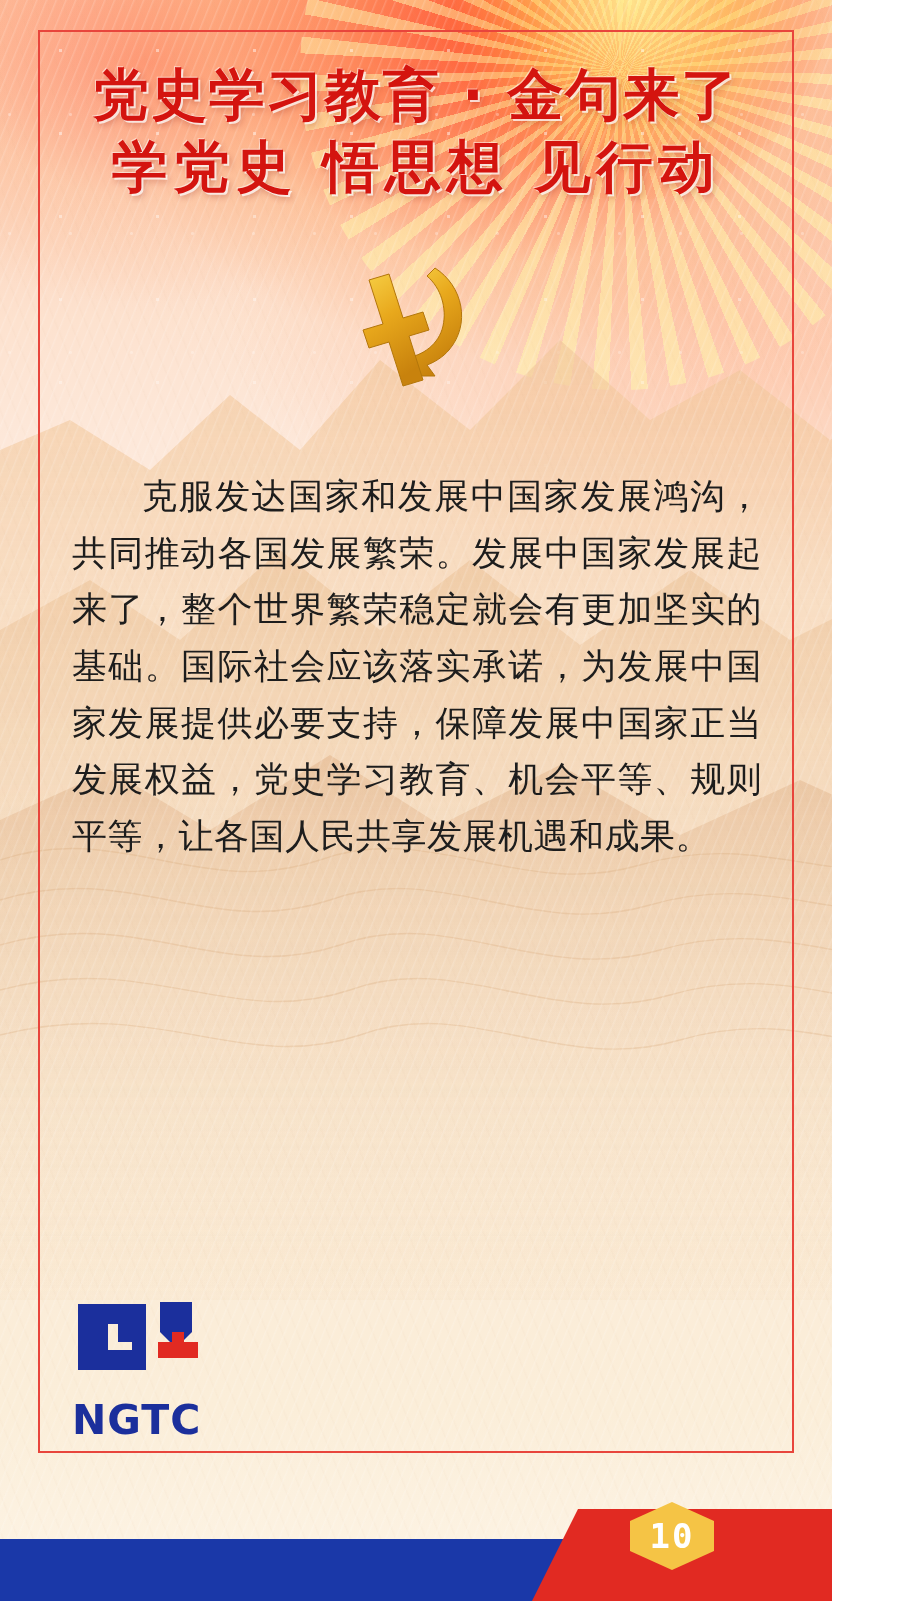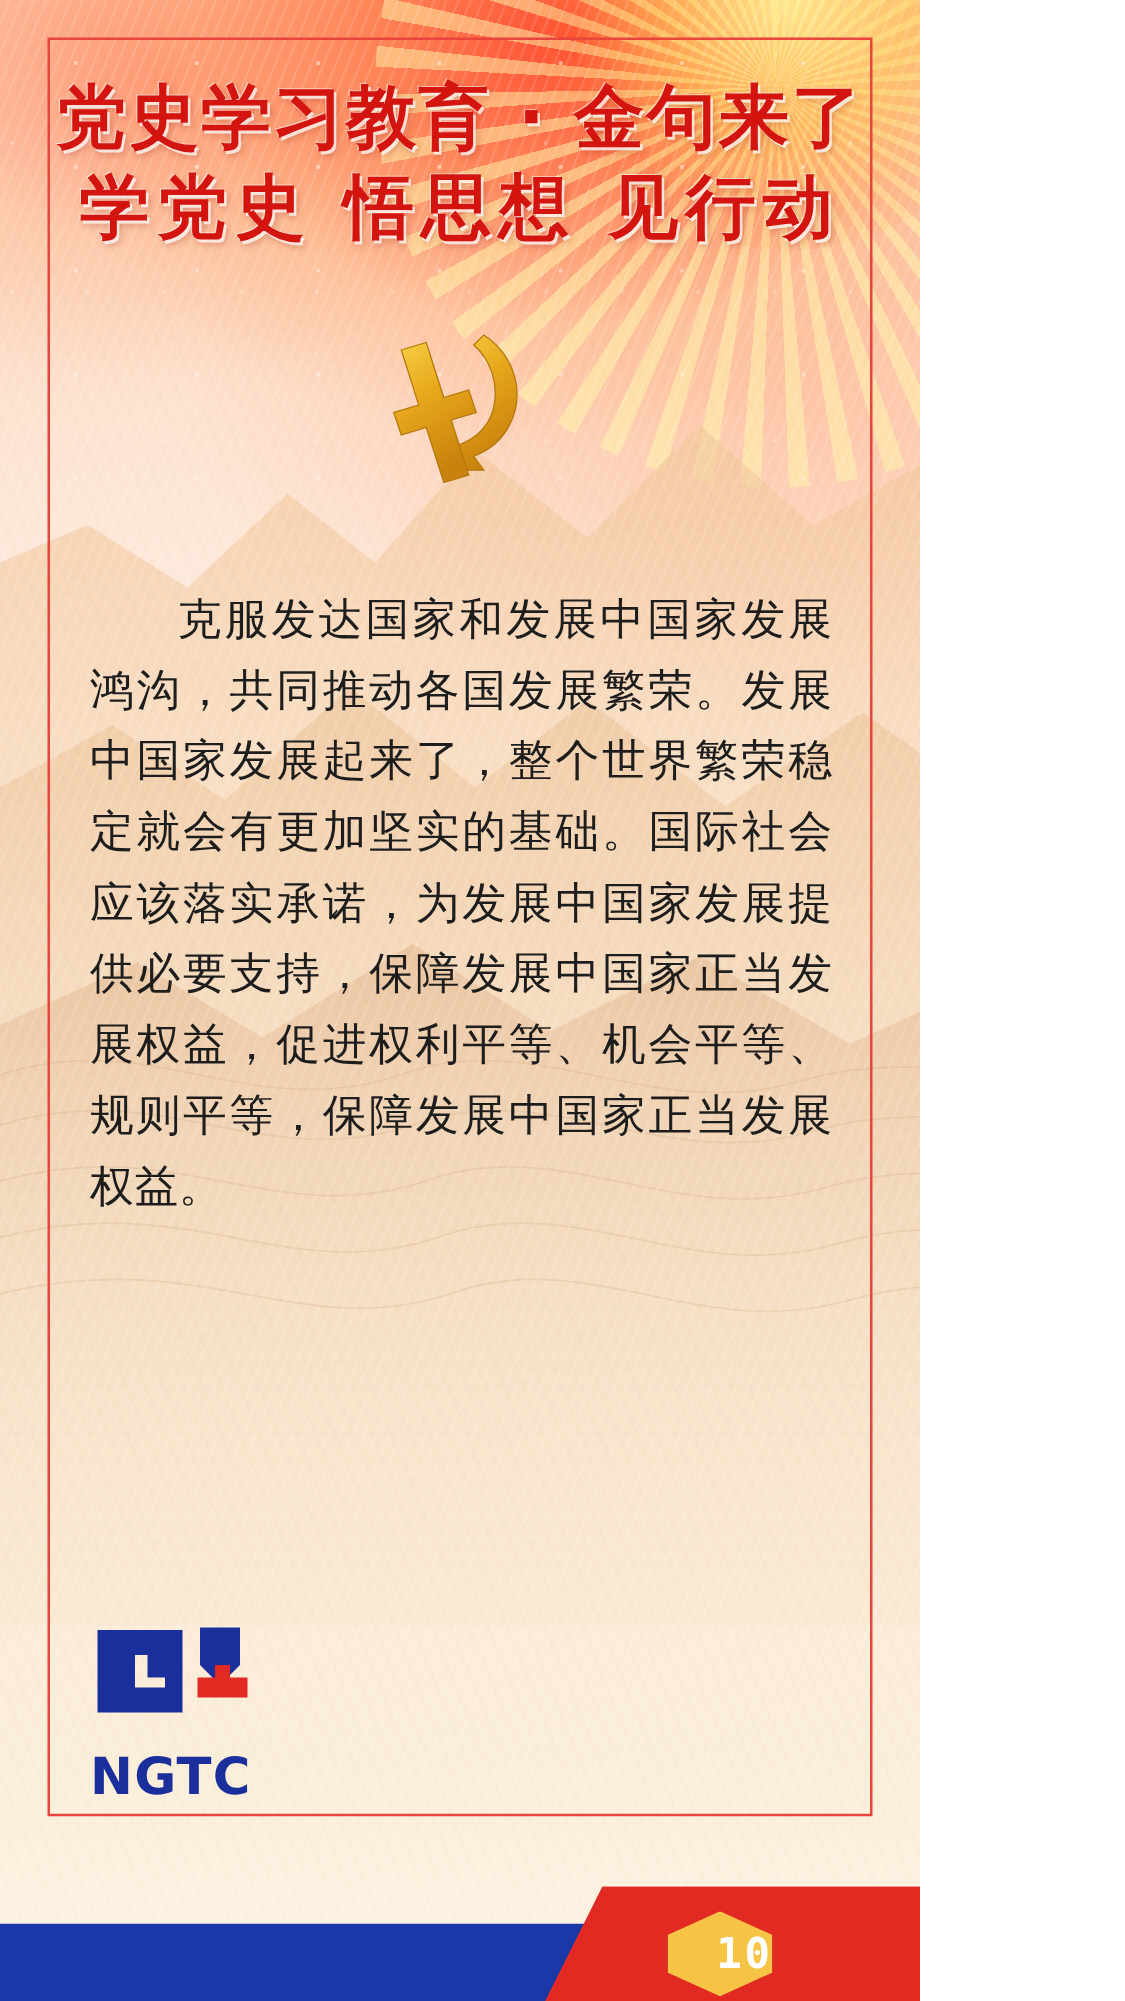--- a/index.html
+++ b/index.html
@@ -9,21 +9,21 @@
   }
   body {
     width: 900px;
     height: 1601px;
     font-family: "Liberation Sans", sans-serif;
     overflow: hidden;
   }
 
   .poster {
     position: relative;
-    width: 736px;
+    width: 832px;
     height: 1601px;
     overflow: hidden;
     background:
       radial-gradient(ellipse 560px 420px at 62% 2%, rgba(255,70,40,0.95) 0%, rgba(255,110,60,0.72) 28%, rgba(255,170,110,0.30) 55%, rgba(255,220,190,0.05) 78%, rgba(255,255,255,0) 100%),
       radial-gradient(ellipse 420px 300px at 18% 4%, rgba(255,105,70,0.55) 0%, rgba(255,170,120,0.25) 45%, rgba(255,255,255,0) 80%),
       radial-gradient(ellipse 700px 360px at 88% 20%, rgba(255,140,90,0.35) 0%, rgba(255,255,255,0) 72%),
       linear-gradient(180deg,
         #fdbfa2 0%,
         #fcd0b6 10%,
         #fde2cf 20%,
@@ -197,28 +197,28 @@
     right: 0;
     bottom: 0;
     width: 300px;
     height: 92px;
     background: #e12a22;
     clip-path: polygon(46px 0, 100% 0, 100% 100%, 0 100%);
   }
   .page-badge {
     position: absolute;
     right: 118px;
-    bottom: 4px;
+    bottom: 31px;
     width: 84px;
     height: 68px;
     background: #f5c445;
     clip-path: polygon(50% 0, 100% 28%, 100% 72%, 50% 100%, 0 72%, 0 28%);
     display: flex;
     align-items: center;
-    justify-content: flex-end;
+    justify-content: center;
   }
   .page-number {
     font-family: "DejaVu Sans Mono", monospace;
     font-weight: bold;
     font-size: 34px;
     color: #ffffff;
     letter-spacing: 2px;
   }
 </style>
 </head>
@@ -274,21 +274,21 @@
           <stop offset="100%" stop-color="#c8820d"></stop>
         </linearGradient>
       </defs>
       <g fill="url(#goldg)" stroke="#b3760a" stroke-width="1">
         <path d="M104,10 C132,28 140,66 118,92 C112,99 104,104 96,107 L104,118 L86,118 L74,100 C92,98 108,86 112,68 C116,50 110,30 96,18 Z"></path>
         <path d="M38,22 L58,16 L72,60 L92,54 L98,72 L78,78 L92,122 L72,128 L58,84 L38,90 L32,72 L52,66 Z"></path>
       </g>
     </svg>
   </div>
 
-  <div class="quote">克服发达国家和发展中国家发展鸿沟，共同推动各国发展繁荣。发展中国家发展起来了，整个世界繁荣稳定就会有更加坚实的基础。国际社会应该落实承诺，为发展中国家发展提供必要支持，保障发展中国家正当发展权益，促进权利平等、机会平等、规则平等，保障发展中国家正当发展权益。</div>
+  <div class="quote">克服发达国家和发展中国家发展鸿沟，共同推动各国发展繁荣。发展中国家发展起来了，整个世界繁荣稳定就会有更加坚实的基础。国际社会应该落实承诺，为发展中国家发展提供必要支持，保障发展中国家正当发展权益，党史学习教育、机会平等、规则平等，让各国人民共享发展机遇和成果。</div>
 
 
   <div class="logo">
     <svg width="140" height="78" viewBox="0 0 140 78">
       <path d="M6,6 H74 V26 H36 V52 H60 V44 H46 V26 H74 V72 H6 Z" fill="#1b2f9c"></path>
       <path d="M88,4 L120,4 L120,34 L104,50 L88,34 Z" fill="#1b2f9c"></path>
       <path d="M86,44 H126 V60 H86 Z" fill="#e12a22"></path>
       <path d="M100,34 L112,34 L112,48 L106,54 L100,48 Z" fill="#e12a22"></path>
     </svg>
     <div class="logo-text">NGTC</div>

